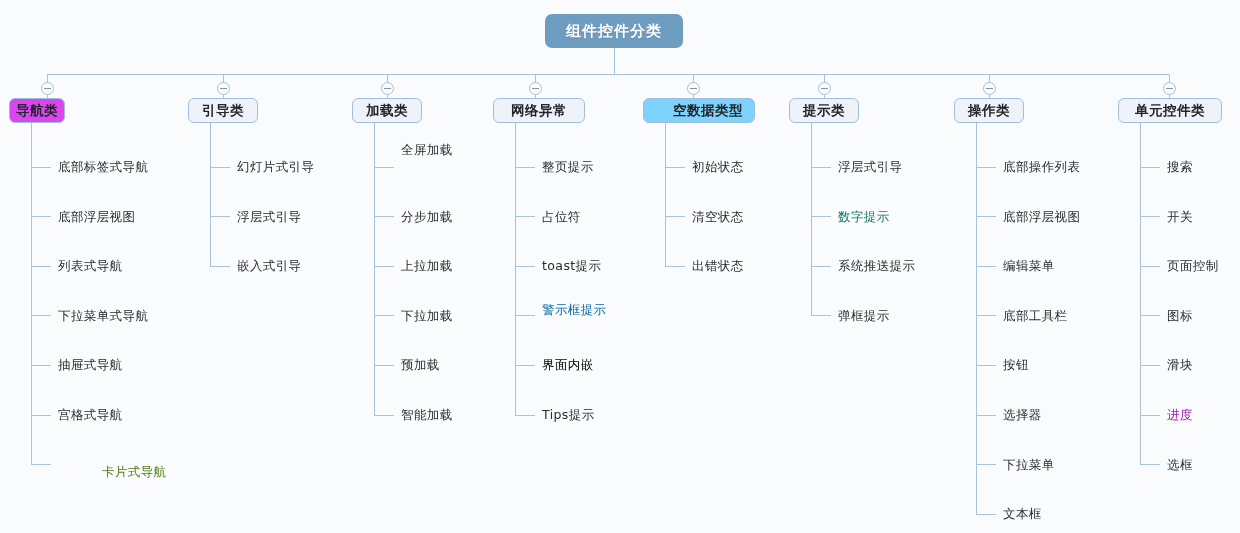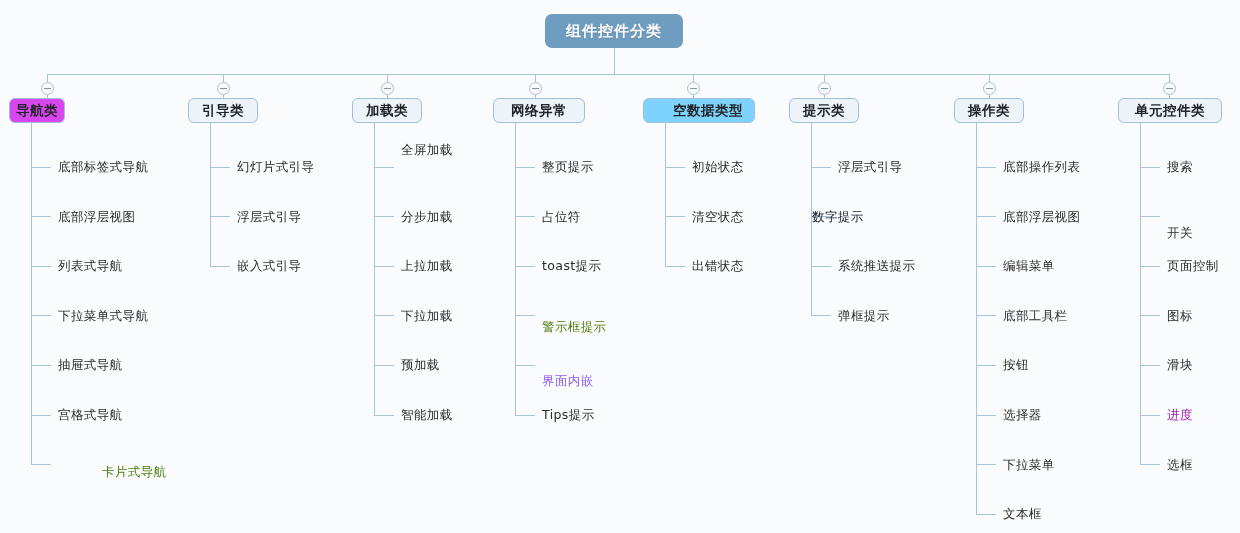--- a/index.html
+++ b/index.html
@@ -198,55 +198,55 @@
       <div class="leaf-label" style="left: 401px; top: 315.8px; color: rgb(42, 44, 47);">下拉加载</div>
       <div class="leaf-label" style="left: 401px; top: 365.4px; color: rgb(42, 44, 47);">预加载</div>
       <div class="leaf-label" style="left: 401px; top: 415px; color: rgb(42, 44, 47);">智能加载</div>
       <div class="toggle" style="left: 528.5px; top: 82px;"></div>
       <div class="cat-node" style="left: 493px; top: 98px; width: 92px; background: rgb(238, 243, 249); border-color: rgb(159, 192, 220); color: rgb(34, 37, 40);">
         <span>网络异常</span>
       </div>
       <div class="leaf-label" style="left: 542px; top: 167px; color: rgb(42, 44, 47);">整页提示</div>
       <div class="leaf-label" style="left: 542px; top: 216.6px; color: rgb(42, 44, 47);">占位符</div>
       <div class="leaf-label" style="left: 542px; top: 266.2px; color: rgb(42, 44, 47);">toast提示</div>
-      <div class="leaf-label" style="left: 542px; top: 327px; color: #4d7c0f;">警示框提示</div>
-      <div class="leaf-label" style="left: 542px; top: 365.4px; color: #8b5cf6; margin-top: 16px;">界面内嵌</div>
+      <div class="leaf-label" style="left: 542px; top: 310px; color: #0369a1;">警示框提示</div>
+      <div class="leaf-label" style="left: 542px; top: 365.4px; color: #000000;">界面内嵌</div>
       <div class="leaf-label" style="left: 542px; top: 415px; color: rgb(42, 44, 47);">Tips提示</div>
       <div class="toggle" style="left: 686.5px; top: 82px;"></div>
       <div class="cat-node" style="left: 643px; top: 98px; width: 112px; background: #7dd3fc; border-color: rgb(159, 192, 220); color: rgb(34, 37, 40); padding-left: 18px;">
         <span>空数据类型</span>
       </div>
       <div class="leaf-label" style="left: 692px; top: 167px; color: rgb(42, 44, 47);">初始状态</div>
       <div class="leaf-label" style="left: 692px; top: 216.6px; color: rgb(42, 44, 47);">清空状态</div>
       <div class="leaf-label" style="left: 692px; top: 266.2px; color: rgb(42, 44, 47);">出错状态</div>
       <div class="toggle" style="left: 817.5px; top: 82px;"></div>
       <div class="cat-node" style="left: 789px; top: 98px; width: 70px; background: rgb(238, 243, 249); border-color: rgb(159, 192, 220); color: rgb(34, 37, 40);">
         <span>提示类</span>
       </div>
       <div class="leaf-label" style="left: 838px; top: 167px; color: rgb(42, 44, 47);">浮层式引导</div>
-      <div class="leaf-label" style="left: 812px; top: 216.6px; color: #0f172a;">数字提示</div>
+      <div class="leaf-label" style="left: 838px; top: 216.6px; color: #0f766e;">数字提示</div>
       <div class="leaf-label" style="left: 838px; top: 266.2px; color: rgb(42, 44, 47);">系统推送提示</div>
       <div class="leaf-label" style="left: 838px; top: 315.8px; color: rgb(42, 44, 47);">弹框提示</div>
       <div class="toggle" style="left: 982.5px; top: 82px;"></div>
       <div class="cat-node" style="left: 954px; top: 98px; width: 70px; background: rgb(238, 243, 249); border-color: rgb(159, 192, 220); color: rgb(34, 37, 40);">
         <span>操作类</span>
       </div>
       <div class="leaf-label" style="left: 1003px; top: 167px; color: rgb(42, 44, 47);">底部操作列表</div>
       <div class="leaf-label" style="left: 1003px; top: 216.6px; color: rgb(42, 44, 47);">底部浮层视图</div>
       <div class="leaf-label" style="left: 1003px; top: 266.2px; color: rgb(42, 44, 47);">编辑菜单</div>
       <div class="leaf-label" style="left: 1003px; top: 315.8px; color: rgb(42, 44, 47);">底部工具栏</div>
       <div class="leaf-label" style="left: 1003px; top: 365.4px; color: rgb(42, 44, 47);">按钮</div>
       <div class="leaf-label" style="left: 1003px; top: 415px; color: rgb(42, 44, 47);">选择器</div>
       <div class="leaf-label" style="left: 1003px; top: 464.6px; color: rgb(42, 44, 47);">下拉菜单</div>
       <div class="leaf-label" style="left: 1003px; top: 514.2px; color: rgb(42, 44, 47);">文本框</div>
       <div class="toggle" style="left: 1162.5px; top: 82px;"></div>
       <div class="cat-node" style="left: 1118px; top: 98px; width: 104px; background: rgb(238, 243, 249); border-color: rgb(159, 192, 220); color: rgb(34, 37, 40);">
         <span>单元控件类</span>
       </div>
       <div class="leaf-label" style="left: 1167px; top: 167px; color: rgb(42, 44, 47);">搜索</div>
-      <div class="leaf-label" style="left: 1167px; top: 216.6px; color: rgb(42, 44, 47); margin-top: 16px;">开关</div>
+      <div class="leaf-label" style="left: 1167px; top: 216.6px; color: rgb(42, 44, 47);">开关</div>
       <div class="leaf-label" style="left: 1167px; top: 266.2px; color: rgb(42, 44, 47);">页面控制</div>
       <div class="leaf-label" style="left: 1167px; top: 315.8px; color: rgb(42, 44, 47);">图标</div>
       <div class="leaf-label" style="left: 1167px; top: 365.4px; color: rgb(42, 44, 47);">滑块</div>
       <div class="leaf-label" style="left: 1167px; top: 415px; color: #a21caf;">进度</div>
       <div class="leaf-label" style="left: 1167px; top: 464.6px; color: rgb(42, 44, 47);">选框</div>
     </div>
 </div>
 
 </body></html>

